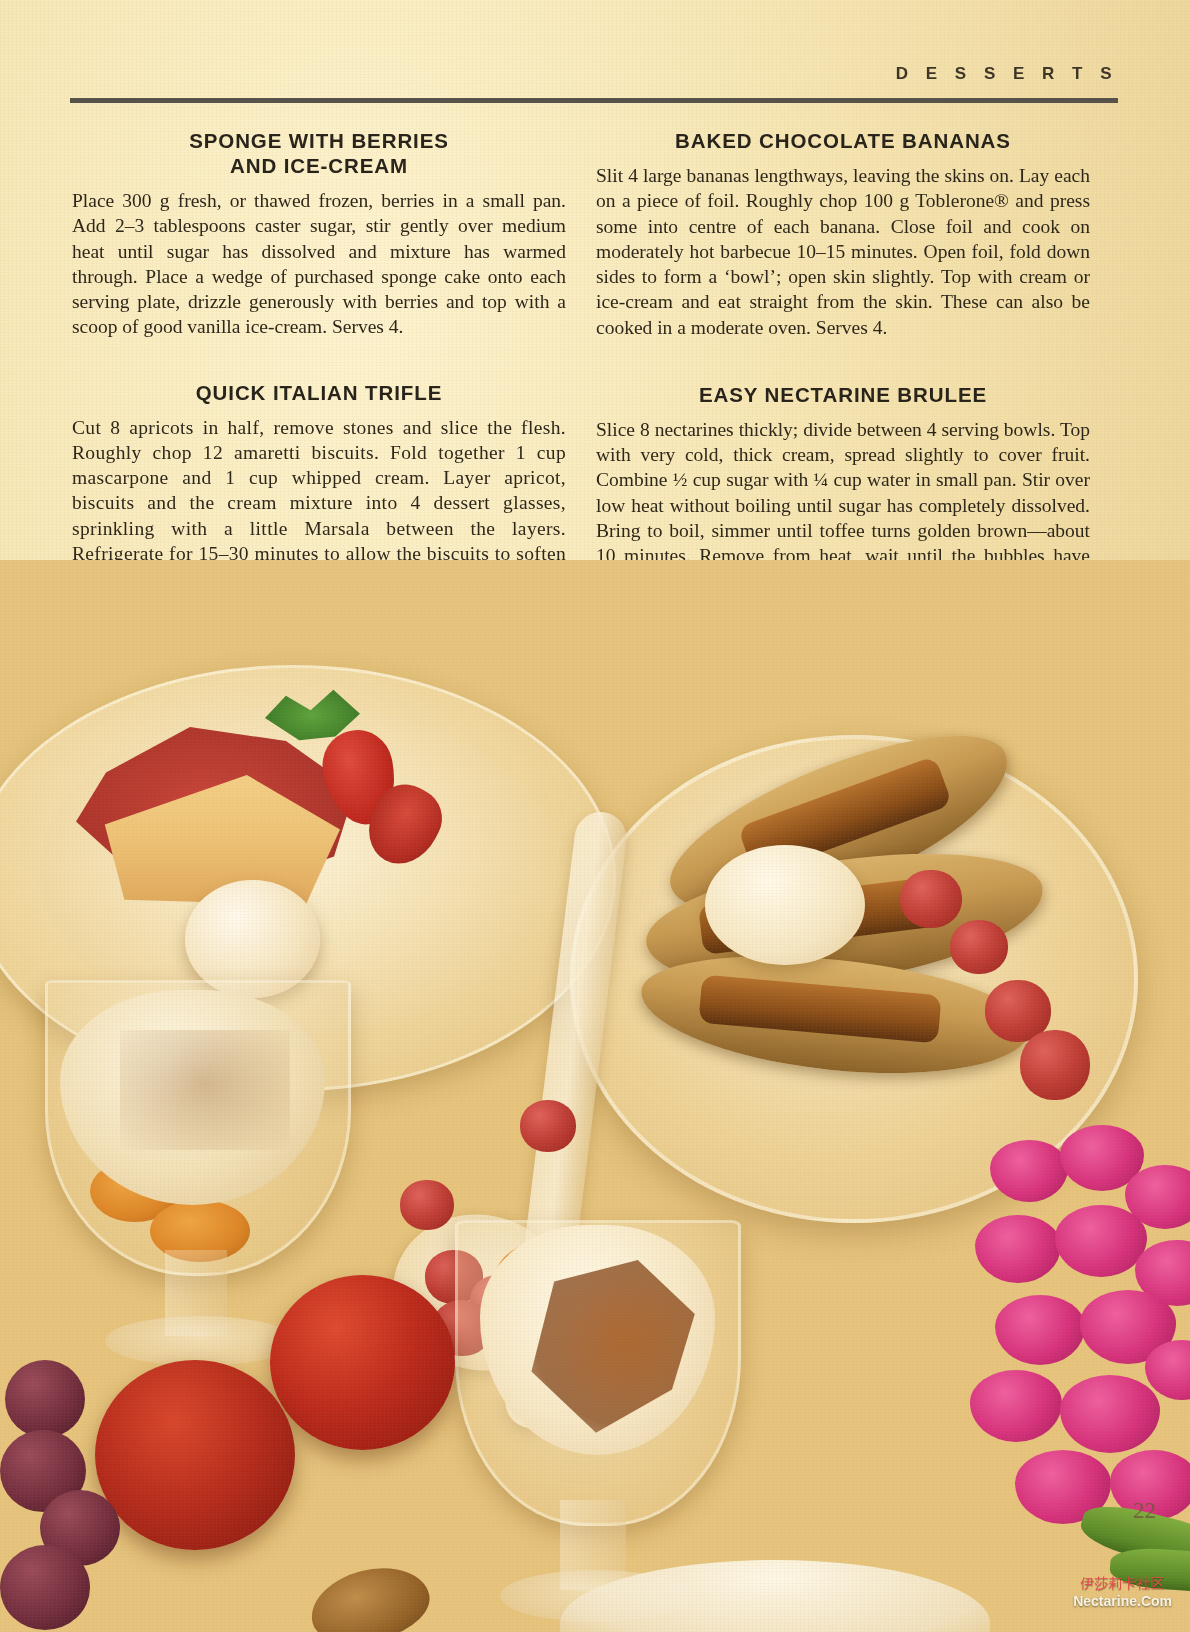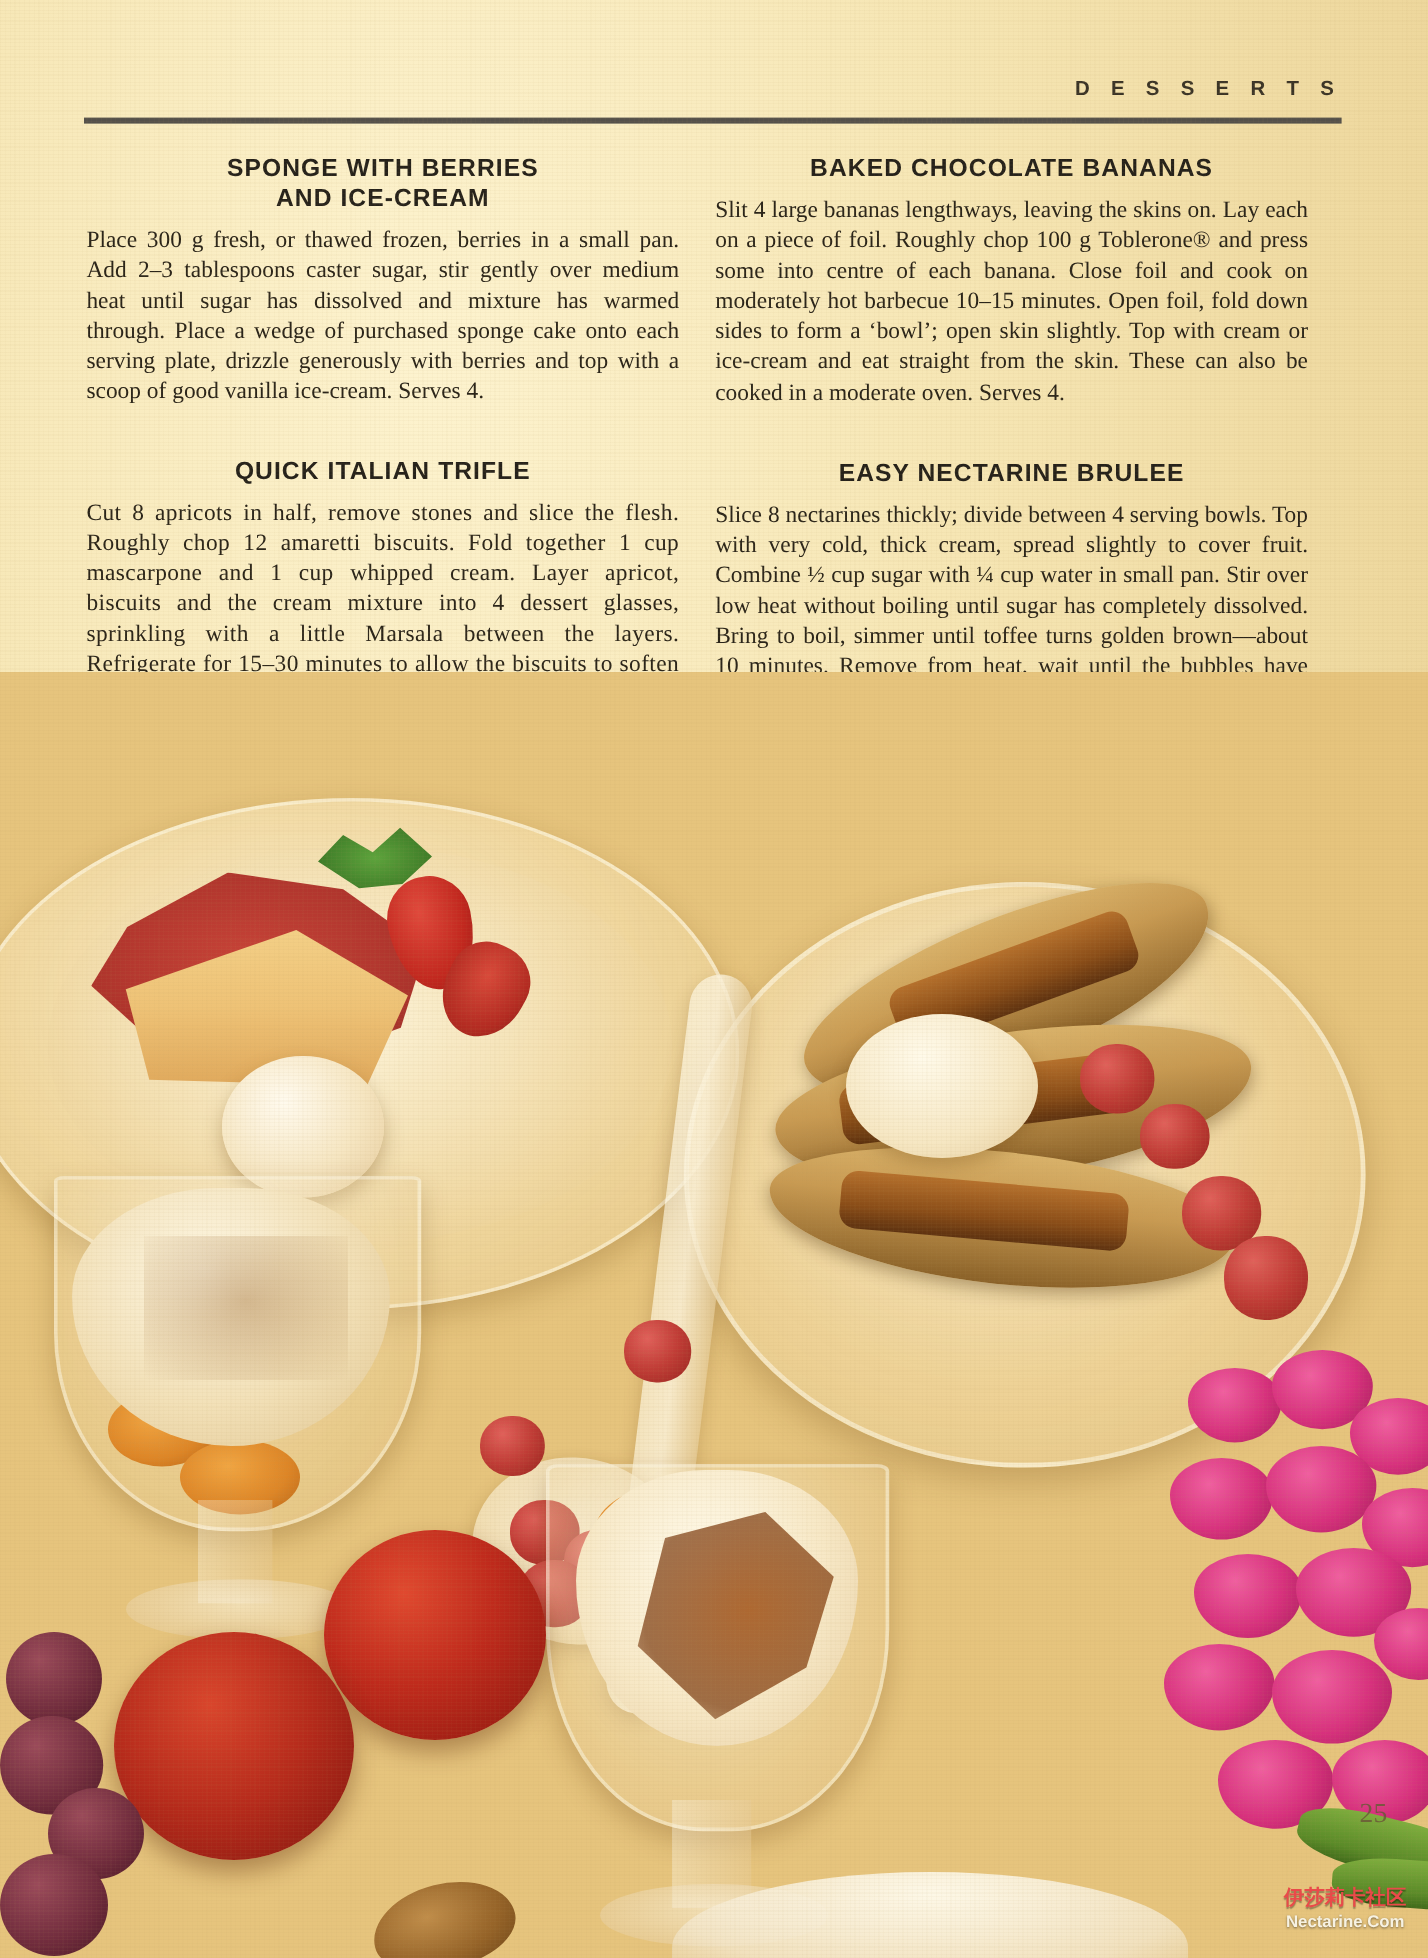--- a/index.html
+++ b/index.html
@@ -324,22 +324,22 @@
   }
   .watermark {
     position: absolute;
     right: 18px;
     bottom: 22px;
     text-align: center;
     line-height: 1.25;
   }
   .wm-top {
     font-family: "Liberation Sans", sans-serif;
-    font-size: 17px;
-    font-weight: bold;
+    font-size: 14px;
+    font-weight: normal;
     color: #e94a4a;
     text-shadow: 0 1px 1px rgba(0,0,0,0.35);
   }
   .wm-bot {
     font-family: "Liberation Sans", sans-serif;
     font-size: 14px;
     font-weight: bold;
     color: #f7f2e2;
     text-shadow: 0 1px 2px rgba(0,0,0,0.5);
   }
@@ -463,20 +463,20 @@
       <div class="petal" style="left:185px; top:220px; width:74px; height:60px;"></div>
       <div class="petal" style="left:55px;  top:330px; width:96px; height:74px;"></div>
       <div class="petal" style="left:150px; top:330px; width:88px; height:70px;"></div>
       <div class="leafstem" style="left:120px; top:395px; width:150px; height:46px; transform:rotate(14deg);"></div>
       <div class="leafstem" style="left:150px; top:430px; width:130px; height:40px; transform:rotate(4deg);"></div>
     </div>
   </div>
 
   <div class="grain"></div>
 
-  <div class="page-number">25</div>
+  <div class="page-number">22</div>
 
   <div class="watermark">
     <div class="wm-top">伊莎莉卡社区</div>
     <div class="wm-bot">Nectarine.Com</div>
   </div>
 
 </div>
 
 </body></html>

